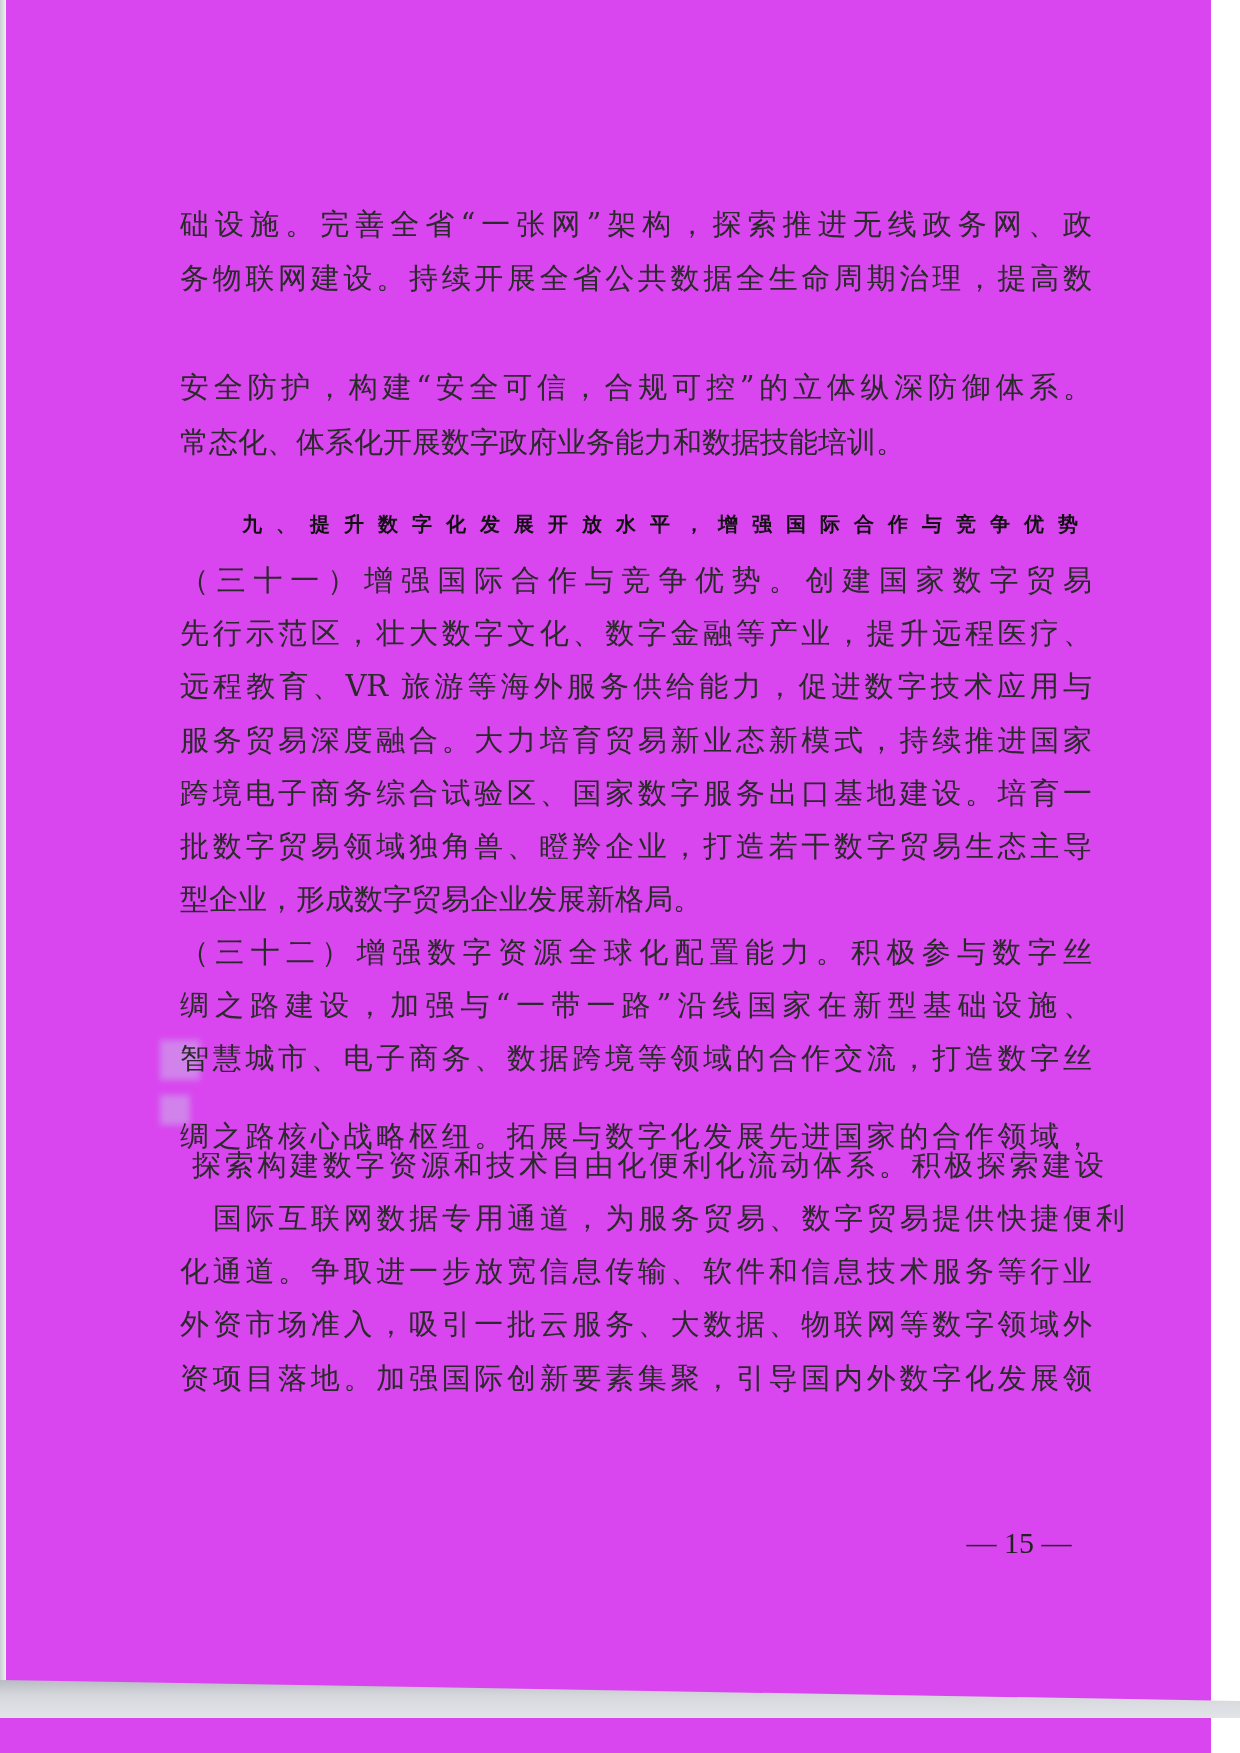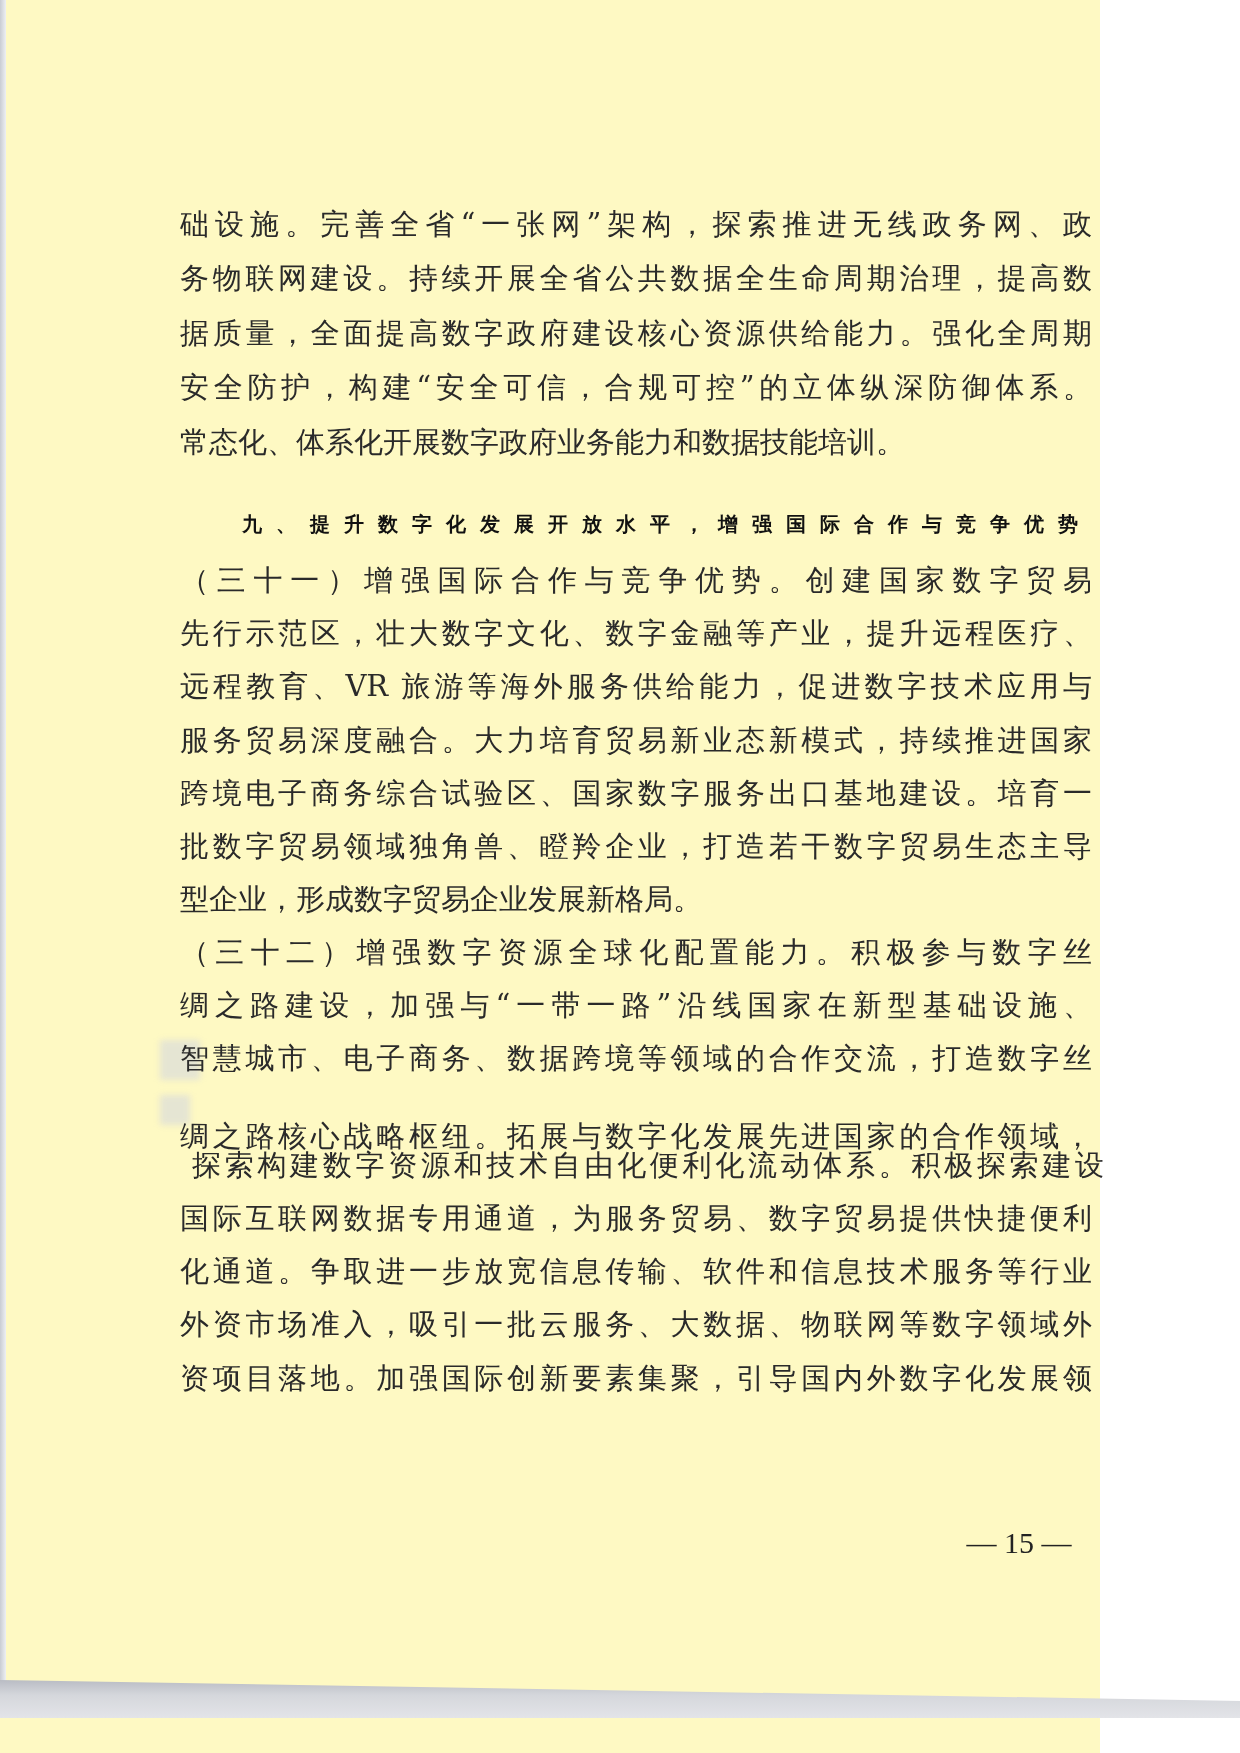--- a/index.html
+++ b/index.html
@@ -1,22 +1,22 @@
 <!DOCTYPE html>
 <html><head>
 <meta charset="utf-8">
 <style>
   html, body { margin: 0; padding: 0; }
   body {
     width: 1240px; height: 1753px; position: relative; overflow: hidden;
     background: #ffffff;
   }
   .page {
-    position: absolute; left: 0; top: 0; width: 1100px; height: 1753px;
-    background: #fef9c3;
+    position: absolute; left: 0; top: 0; width: 1211px; height: 1753px;
+    background: #d946ef;
   }
   .left-edge {
     position: absolute; left: 0; top: 0; width: 6px; height: 1700px;
     background: linear-gradient(to right, #c9ccd3, #eef0f3);
   }
   .line {
     position: absolute; left: 180px; width: 912px; height: 36px;
     font-family: "DejaVu Serif", "Liberation Serif", serif;
     font-size: 29px; line-height: 36px; color: #2a2a2a;
     white-space: nowrap; text-align: justify; text-align-last: justify;
@@ -47,40 +47,39 @@
 </head>
 <body>
 
 <div class="page">
   <div class="left-edge"></div>
   <div class="smudge" style="left:160px; top:1040px; width:40px; height:40px;"></div>
   <div class="smudge" style="left:160px; top:1095px; width:30px; height:30px;"></div>
 
   <div class="line" style="top:206px;">础设施。完善全省“一张网”架构，探索推进无线政务网、政</div>
   <div class="line" style="top:260px;">务物联网建设。持续开展全省公共数据全生命周期治理，提高数</div>
-  <div class="line" style="top:315px;">据质量，全面提高数字政府建设核心资源供给能力。强化全周期</div>
   <div class="line" style="top:369px;">安全防护，构建“安全可信，合规可控”的立体纵深防御体系。</div>
   <div class="line last-short" style="top:424px;">常态化、体系化开展数字政府业务能力和数据技能培训。</div>
 
   <div class="heading" style="top:505px;">九、提升数字化发展开放水平，增强国际合作与竞争优势</div>
 
   <div class="line" style="top:562px; left:180px;">（三十一）增强国际合作与竞争优势。创建国家数字贸易</div>
   <div class="line" style="top:615px;">先行示范区，壮大数字文化、数字金融等产业，提升远程医疗、</div>
   <div class="line" style="top:668px;">远程教育、VR 旅游等海外服务供给能力，促进数字技术应用与</div>
   <div class="line" style="top:722px;">服务贸易深度融合。大力培育贸易新业态新模式，持续推进国家</div>
   <div class="line" style="top:775px;">跨境电子商务综合试验区、国家数字服务出口基地建设。培育一</div>
   <div class="line" style="top:828px;">批数字贸易领域独角兽、瞪羚企业，打造若干数字贸易生态主导</div>
   <div class="line last-short" style="top:881px;">型企业，形成数字贸易企业发展新格局。</div>
 
   <div class="line" style="top:934px;">（三十二）增强数字资源全球化配置能力。积极参与数字丝</div>
   <div class="line" style="top:987px;">绸之路建设，加强与“一带一路”沿线国家在新型基础设施、</div>
   <div class="line" style="top:1040px;">智慧城市、电子商务、数据跨境等领域的合作交流，打造数字丝</div>
   <div class="line" style="top:1094px;margin-top:24px;">绸之路核心战略枢纽。拓展与数字化发展先进国家的合作领域，</div>
   <div class="line" style="top:1147px;margin-left:12px;">探索构建数字资源和技术自由化便利化流动体系。积极探索建设</div>
-  <div class="line" style="top:1200px;">国际互联网数据专用通道，为服务贸易、数字贸易提供快捷便利</div>
+  <div class="line" style="top:1200px;margin-left:33px;">国际互联网数据专用通道，为服务贸易、数字贸易提供快捷便利</div>
   <div class="line" style="top:1253px;">化通道。争取进一步放宽信息传输、软件和信息技术服务等行业</div>
   <div class="line" style="top:1306px;">外资市场准入，吸引一批云服务、大数据、物联网等数字领域外</div>
   <div class="line" style="top:1360px;">资项目落地。加强国际创新要素集聚，引导国内外数字化发展领</div>
 
   <div class="page-number">— 15 —</div>
 
   <div class="scan-shadow"></div>
 </div>
 
 </body></html>

